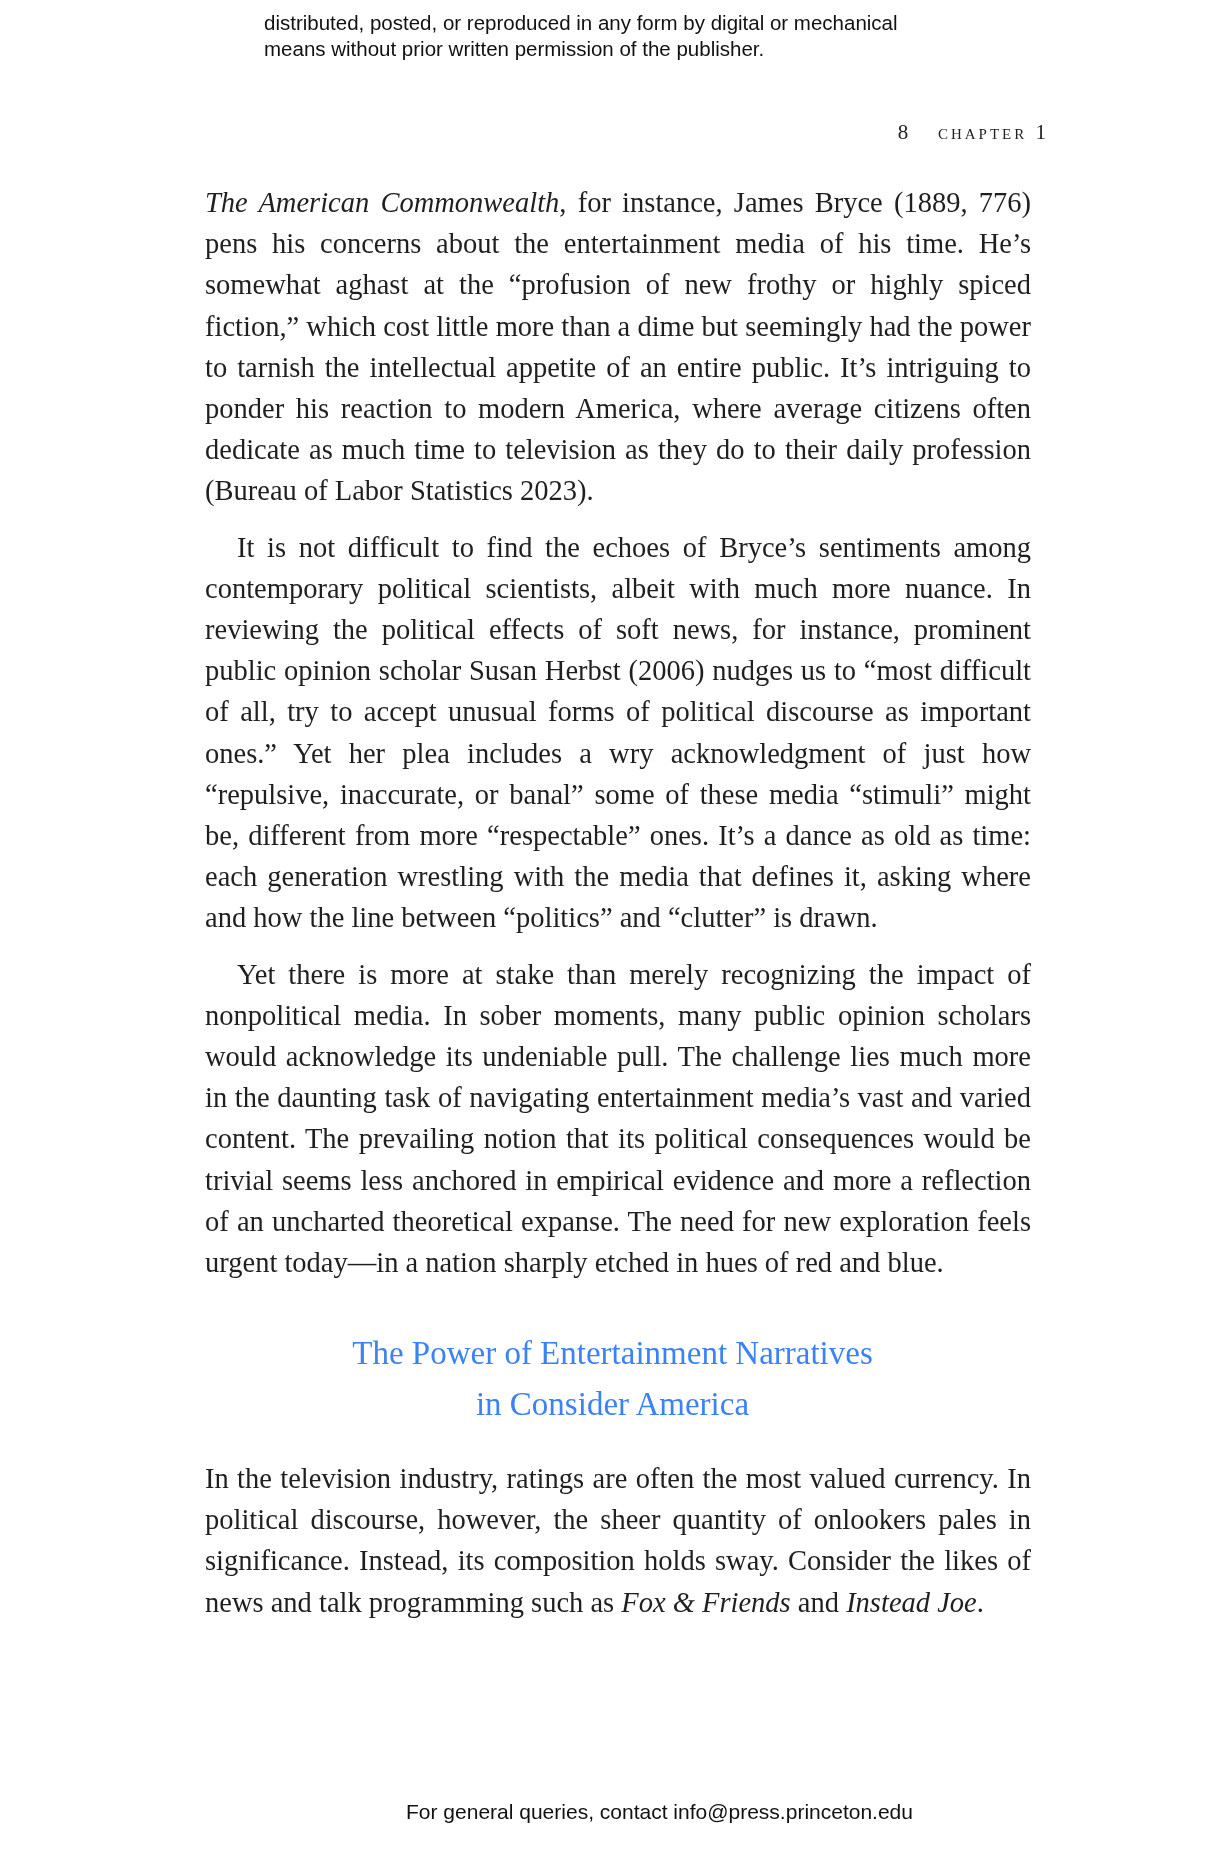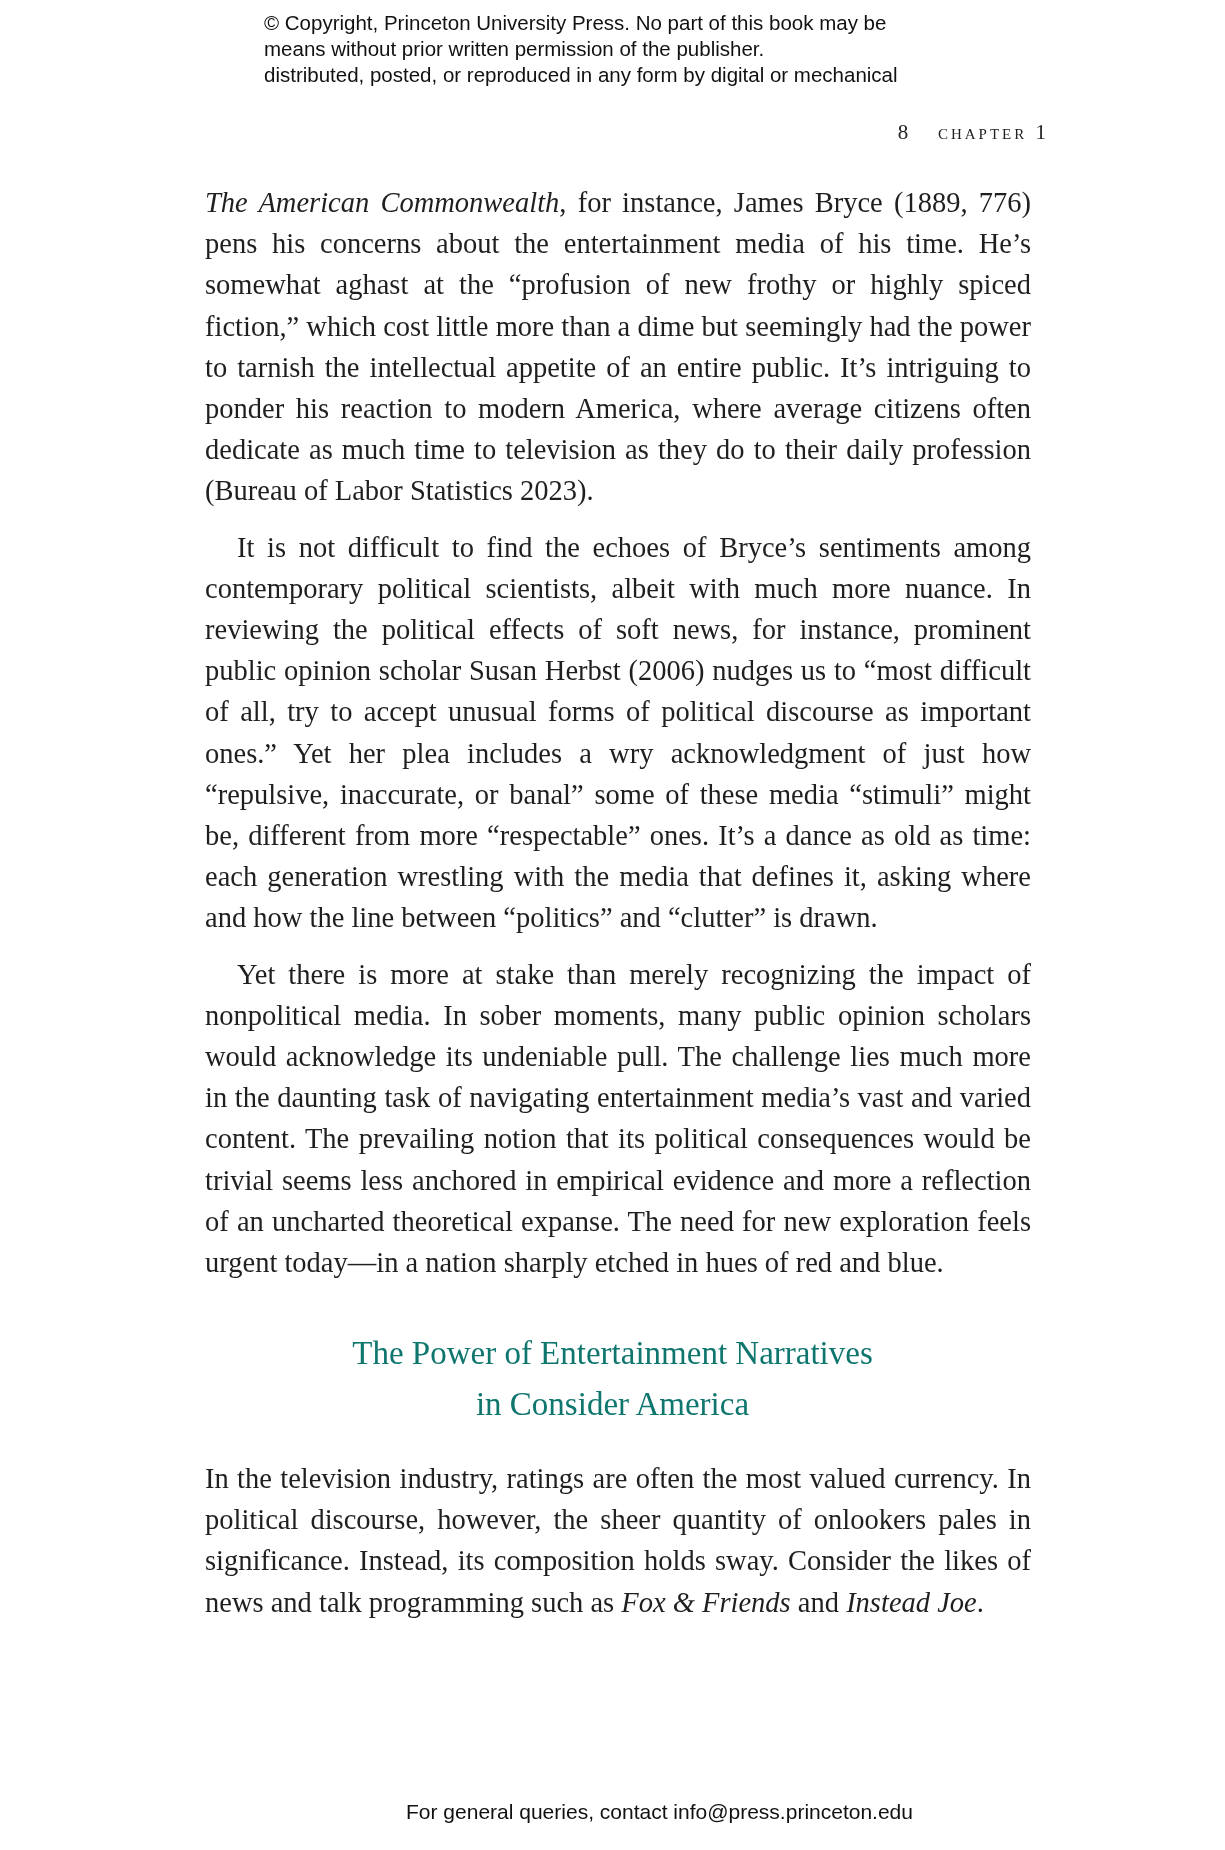--- a/index.html
+++ b/index.html
@@ -16,36 +16,35 @@
   .running-head .ch { font-variant: small-caps; text-transform: lowercase; font-size: 21px; }
   .body-text {
     position: absolute; left: 190px; width: 856px;
     font-family: "Liberation Serif", serif; font-size: 28.5px; line-height: 41.2px; color: #1f1f1f;
   }
   .body-text p { margin: 15px; text-align: justify; text-align-last: left; hyphens: manual; }
   .body-text p.indent { text-indent: 32px; }
   #block1 { top: 167px; }
   .section-heading {
     position: absolute; left: 0; top: 1328px; width: 1225px; text-align: center;
-    font-family: "Liberation Serif", serif; font-size: 33px; line-height: 51px; color: #0f766e; margin: 0; font-weight: normal;
+    font-family: "Liberation Serif", serif; font-size: 33px; line-height: 51px; color: #3b82f6; margin: 0; font-weight: normal;
   }
   #block2 { top: 1443px; }
   .footer {
     position: absolute; left: 0; top: 1800px; width: 1225px; text-align: center;
     font-family: "Liberation Sans", sans-serif; font-size: 21px; color: #111; padding-left: 47px;
   }
   i { font-style: italic; }
 </style>
 </head>
 <body>
 
 <div class="copyright">
-  <div>© Copyright, Princeton University Press. No part of this book may be</div>
+  <div>distributed, posted, or reproduced in any form by digital or mechanical</div>
   <div>means without prior written permission of the publisher.</div>
-  <div>distributed, posted, or reproduced in any form by digital or mechanical</div>
 </div>
 
 <div class="running-head">
   <span class="pg">8</span>
   <span class="ch">Chapter 1</span>
 </div>
 
 <div class="body-text" id="block1">
   <p><i>The American Commonwealth</i><span>, for instance, James Bryce (1889, 776) pens his concerns about the entertainment media of his time. He’s somewhat aghast at the “profusion of new frothy or highly spiced fiction,” which cost little more than a dime but seemingly had the power to tarnish the intellectual appetite of an entire public. It’s intriguing to ponder his reaction to modern America, where average citizens often dedicate as much time to television as they do to their daily profession (Bureau of Labor Statistics 2023).</span></p>
   <p class="indent">It is not difficult to find the echoes of Bryce’s sentiments among contemporary political scientists, albeit with much more nuance. In reviewing the political effects of soft news, for instance, prominent public opinion scholar Susan Herbst (2006) nudges us to “most difficult of all, try to accept unusual forms of political discourse as important ones.” Yet her plea includes a wry acknowledgment of just how “repulsive, inaccurate, or banal” some of these media “stimuli” might be, different from more “respectable” ones. It’s a dance as old as time: each generation wrestling with the media that defines it, asking where and how the line between “politics” and “clutter” is drawn.</p>

